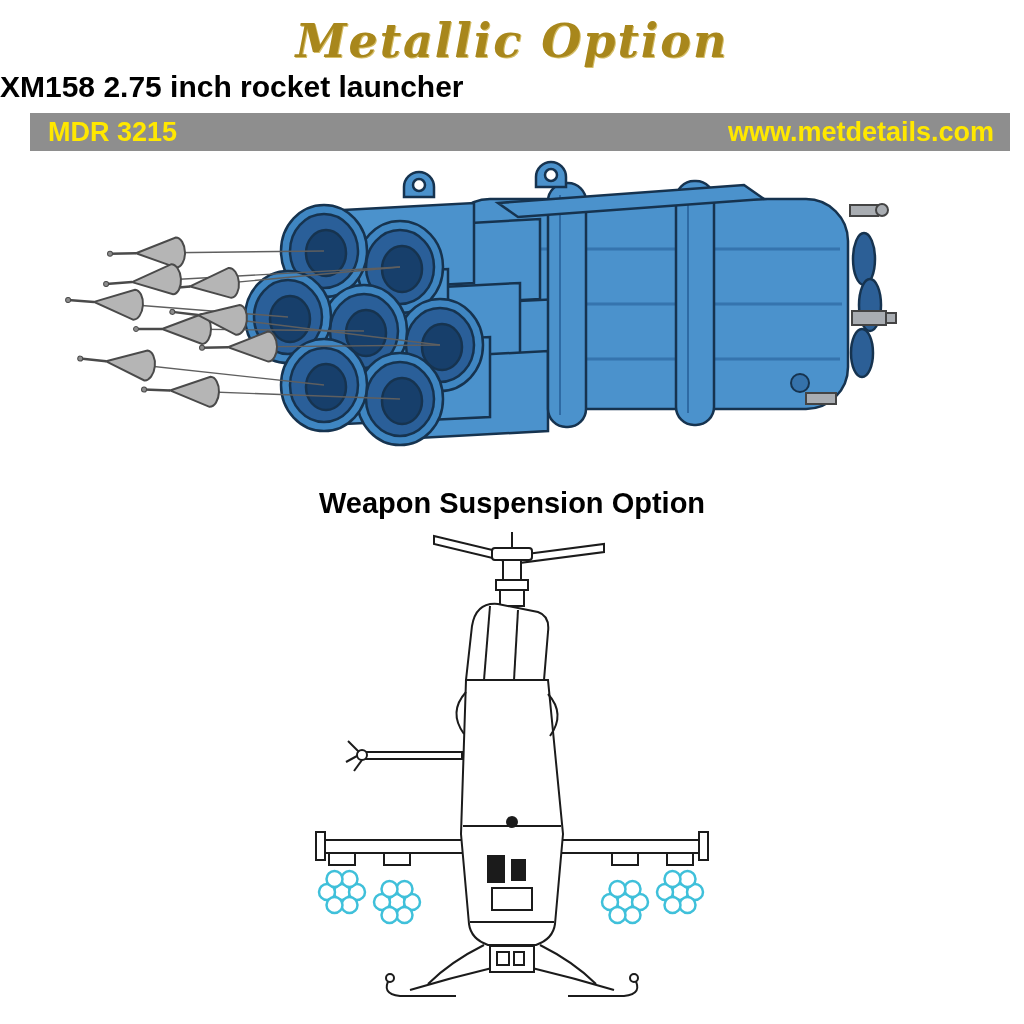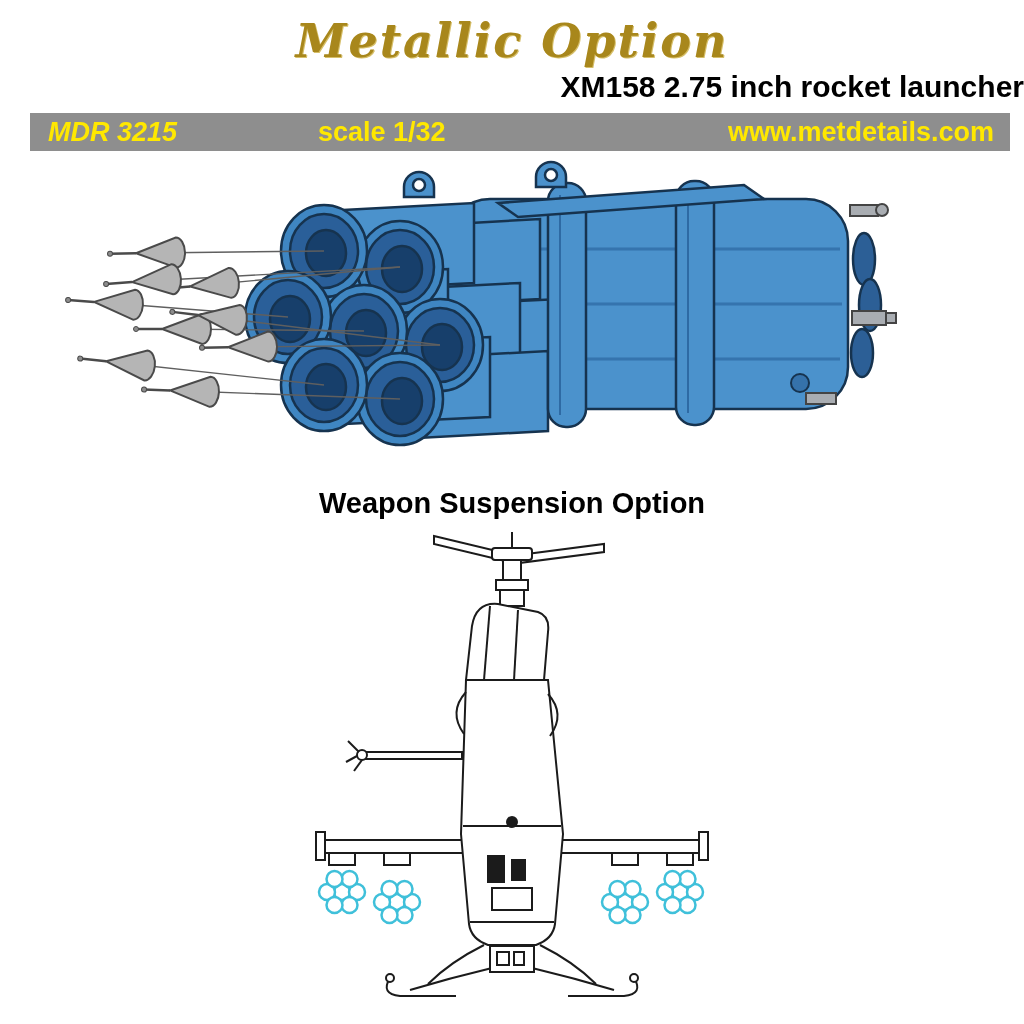--- a/index.html
+++ b/index.html
@@ -21,39 +21,39 @@
     font-weight: bold;
     font-size: 46px;
     line-height: 1.0;
     color: #a8871c;
     letter-spacing: 2px;
     text-shadow: 1px 1px 0 #d6bf6a;
   }
 
   .title {
     margin: 6px 0 10px 0;
-    text-align: right;
+    text-align: left;
     font-size: 30px;
     font-weight: bold;
     color: #000000;
     line-height: 1.1;
   }
 
   .banner {
     height: 38px;
     margin: 0 14px 0 30px;
     background: #8e8e8e;
     display: flex;
     align-items: center;
     font-weight: bold;
     font-size: 27px;
     color: #ffe800;
     white-space: nowrap;
   }
-  .banner .code  { margin-left: 18px; width: 270px; font-style: italic; }
+  .banner .code  { margin-left: 18px; width: 270px; }
   .banner .scale { width: 330px; }
   .banner .site  { flex: 1; text-align: right; margin-right: 16px; }
 
   .launcher-wrap { margin-top: 2px; height: 310px; }
 
   .suspension-heading {
     margin: 24px 0 6px 0;
     text-align: center;
     font-size: 29px;
     font-weight: bold;
@@ -66,21 +66,20 @@
 <body>
 
 <div class="page">
 
   <div class="brand">Metallic Option</div>
 
   <div class="title">XM158 2.75 inch rocket launcher</div>
 
   <div class="banner">
     <span class="code">MDR 3215</span>
-    <span class="scale">scale 1/32</span>
     <span class="site">www.metdetails.com</span>
   </div>
 
   <div class="launcher-wrap">
     <svg viewBox="0 0 1024 310" width="1024" height="310">
       <defs>
         <g id="rocket">
           <line x1="-42" y1="0" x2="-16" y2="0" stroke="#4a4a4a" stroke-width="2.5"></line>
           <circle cx="-42" cy="0" r="2.5" fill="#8d8d8d" stroke="#4a4a4a" stroke-width="1"></circle>
           <path d="M -16 0 L 24 -15 A 9 15 0 1 1 24 15 Z" fill="#b5b5b5" stroke="#4a4a4a" stroke-width="2"></path>

